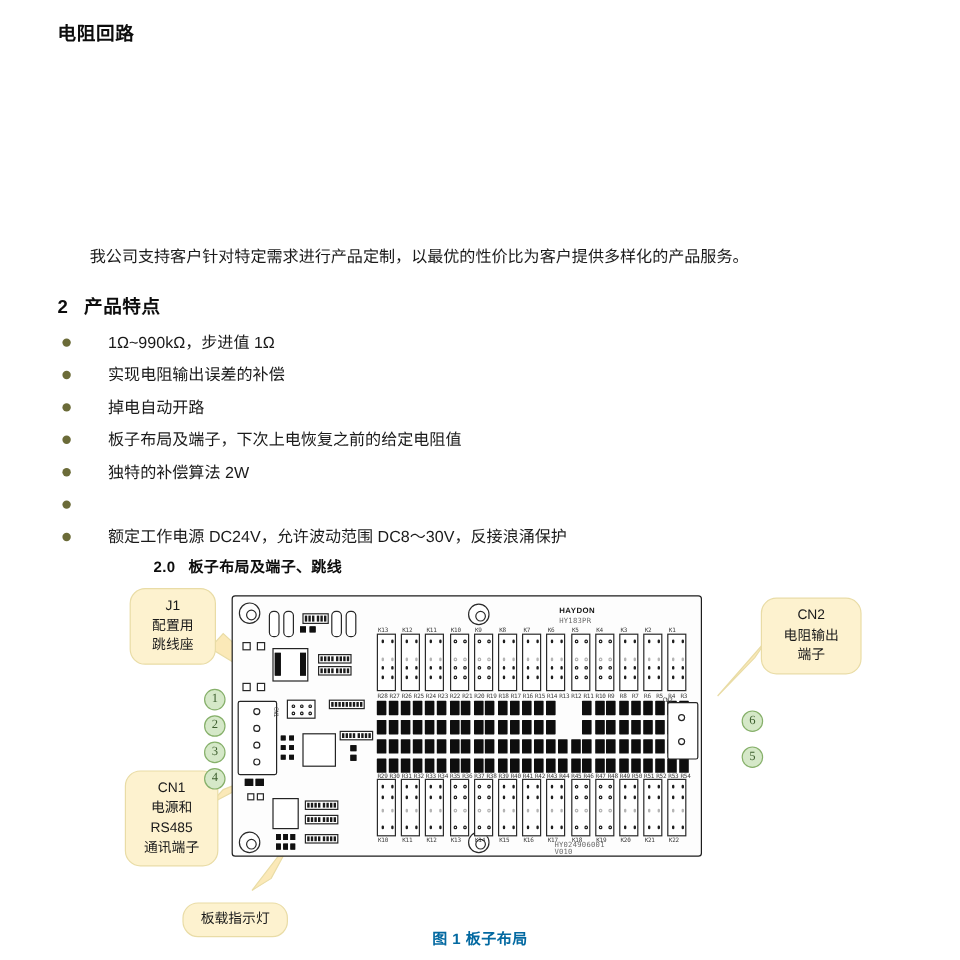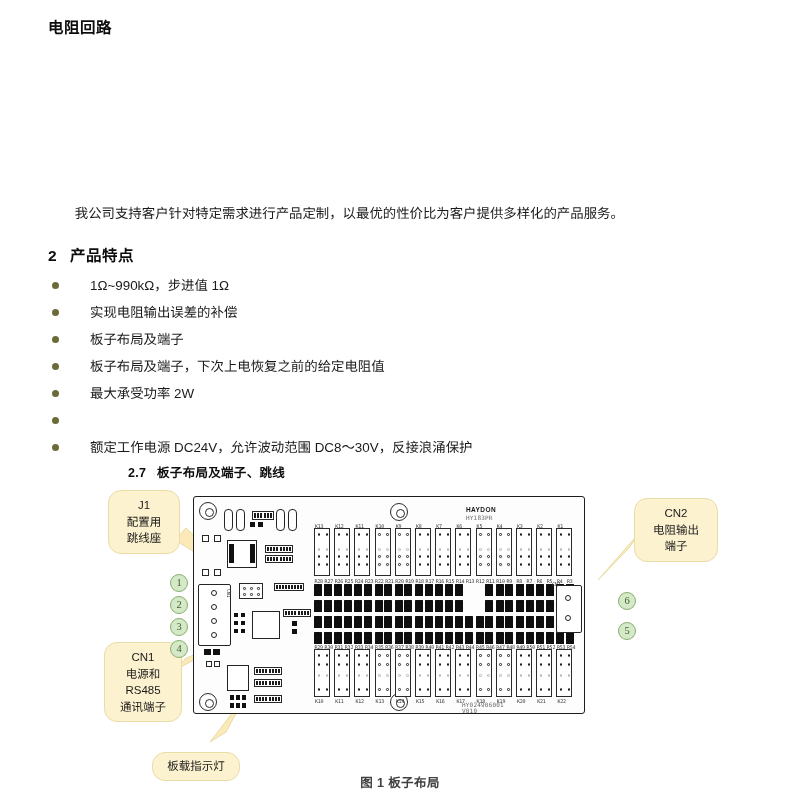--- a/index.html
+++ b/index.html
@@ -37,21 +37,21 @@
     text-align:justify;
     text-justify:inter-ideograph;
     color:#1a1a1a;
     text-indent:2em;
   }
   .caption{
     position:absolute;
     font-size:12.5px;
     font-weight:bold;
     letter-spacing:.4px;
-    color:#404040;
+    color:#0369a1;
     white-space:nowrap;
   }
 
   
   .bullets{position:absolute;left:48px;top:272px;width:700px;}
   .bullet-row{
     position:relative;
     height:27px;
     line-height:27px;
     font-size:13.4px;
@@ -227,41 +227,41 @@
     <div class="bullet-row">
       <span class="bullet-dot"></span>
       <span>1Ω~990kΩ，步进值 1Ω</span>
     </div>
     <div class="bullet-row">
       <span class="bullet-dot"></span>
       <span>实现电阻输出误差的补偿</span>
     </div>
     <div class="bullet-row">
       <span class="bullet-dot"></span>
-      <span>板子布局及端子</span>
+      <span>掉电自动开路</span>
     </div>
     <div class="bullet-row">
       <span class="bullet-dot"></span>
       <span>板子布局及端子，下次上电恢复之前的给定电阻值</span>
     </div>
     <div class="bullet-row">
       <span class="bullet-dot"></span>
-      <span>最大承受功率 2W</span>
+      <span>独特的补偿算法 2W</span>
     </div>
     <div class="bullet-row">
       <span class="bullet-dot"></span>
     </div>
     <div class="bullet-row">
       <span class="bullet-dot"></span>
       <span>额定工作电源 DC24V，允许波动范围 DC8～30V，反接浪涌保护</span>
     </div>
   </div>
 
   <div class="h-sub" style="left:128px;top:462px;">
-    <span>2.7</span>
+    <span>2.0</span>
     <span style="display:inline-block;width:7px;"></span><span>板子布局及端子、跳线</span>
   </div>
 
   <div class="figure">
 
     <svg class="leader" style="left:0;top:0;width:800px;height:330px;">
       <polygon points="175,70 186,58 247,114" fill="#fbe9b8" stroke="#e9dca6" stroke-width="1"></polygon>
       <polygon points="175,200 186,188 232,170" fill="#fbe9b8" stroke="#e9dca6" stroke-width="1"></polygon>
       <polygon points="629,78 640,62 598,110" fill="#fbe9b8" stroke="#e9dca6" stroke-width="1"></polygon>
       <polygon points="210,272 226,262 246,225" fill="#fbe9b8" stroke="#e9dca6" stroke-width="1"></polygon>

